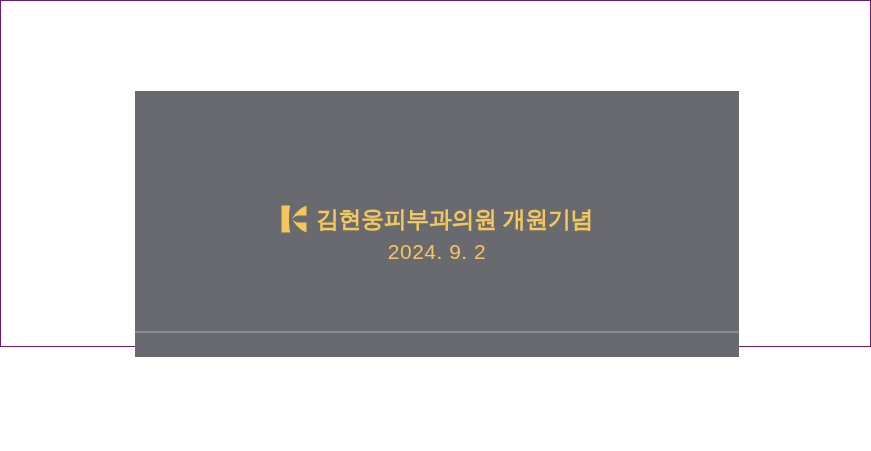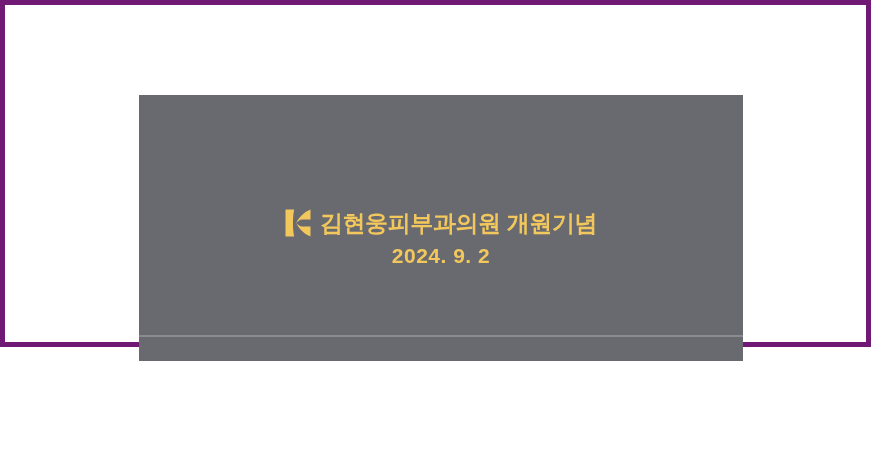--- a/index.html
+++ b/index.html
@@ -15,21 +15,21 @@
     overflow: hidden;
   }
 
   
   #canvas {
     position: relative;
     box-sizing: border-box;
     width: 871px;
     height: 347px;
     background: #ffffff;
-    border: 5px solid #701a75;
+    border: 1px solid #701a75;
   }
 
   
   #mockup-panel {
     position: absolute;
     left: 134px;
     top: 90px;
     width: 604px;
     height: 266px;
     background: #696970;
@@ -64,21 +64,21 @@
     font-weight: bold;
     letter-spacing: -0.4px;
     color: #f2c75c;
     line-height: 1;
     white-space: nowrap;
   }
 
   #event-date {
     margin-top: 6px;
     font-size: 21px;
-    font-weight: bold;
+    font-weight: normal;
     letter-spacing: 0.5px;
     color: #f2c75c;
     line-height: 1;
   }
 
   
   #panel-divider {
     position: absolute;
     left: 0;
     right: 0;

